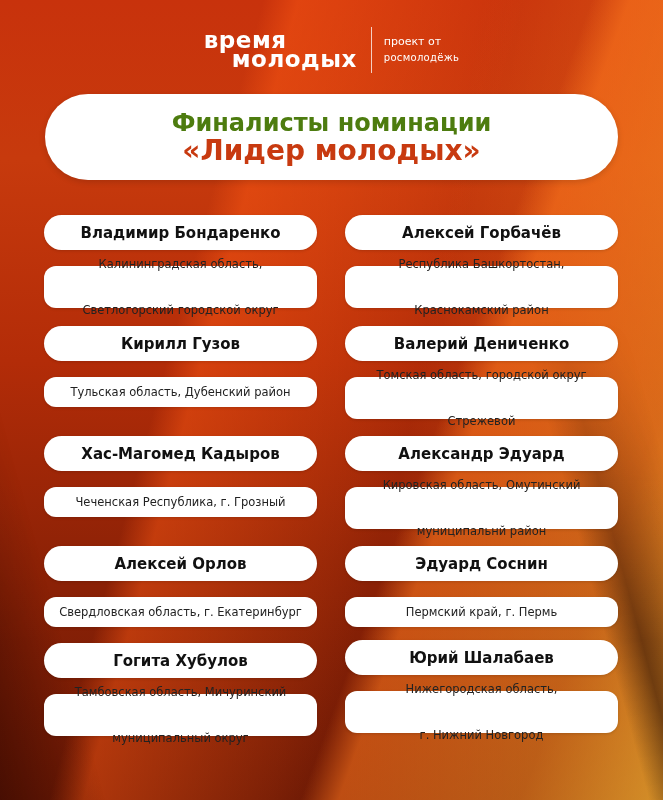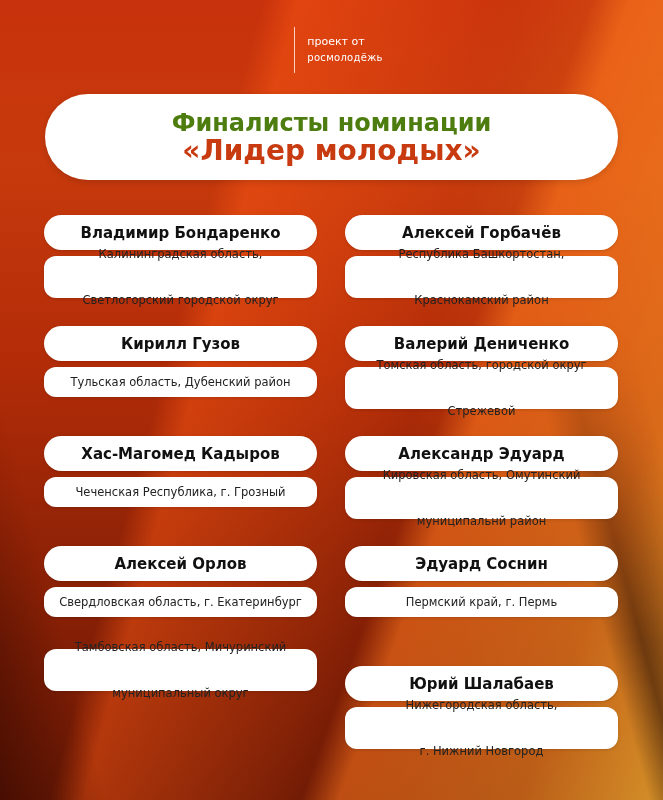--- a/index.html
+++ b/index.html
@@ -45,37 +45,41 @@
   .title-line2 { font-size: 28px; font-weight: bold; color: #c83a10; line-height: 28px; }
 
   .card { position: absolute; width: 273px; }
   .name-pill {
     height: 35px; background: #fff; border-radius: 18px;
     display: flex; align-items: center; justify-content: center;
     font-weight: bold; font-size: 15px; color: #111;
     box-shadow: 0 1px 3px rgba(0,0,0,0.15);
   }
   .loc-box {
-    margin-top: 6px; background: #fff; border-radius: 12px;
+    margin-top: 16px; background: #fff; border-radius: 12px;
     display: flex; flex-direction: column; align-items: center; justify-content: center;
     font-size: 11.5px; color: #222; line-height: 14px; text-align: center;
     box-shadow: 0 1px 3px rgba(0,0,0,0.15);
     gap: 32px;
   }
   .loc-box.one { height: 30px; }
   .loc-box.two { height: 42px; }
 </style>
 </head>
 <body>
 
 <div class="bg-layer bg-stripe1"></div>
 <div class="bg-layer bg-stripe2"></div>
 <div class="bg-layer bg-dark"></div>
 
 <div class="logo">
+  <div class="logo-main">
+    <span class="l1">время</span>
+    <span class="l2">молодых</span>
+  </div>
   <div class="logo-divider"></div>
   <div class="logo-sub">
     <span class="s1">проект от</span>
     <span class="s2">росмолодёжь</span>
   </div>
 </div>
 
 <div class="title-box">
   <div class="title-line1">Финалисты номинации</div>
   <div class="title-line2">«Лидер молодых»</div>
@@ -131,24 +135,25 @@
   </div>
 </div>
 <div class="card" style="left:345px; top:546px;">
   <div class="name-pill">Эдуард Соснин</div>
   <div class="loc-box one">
     <span>Пермский край, г. Пермь</span>
   </div>
 </div>
 
 <div class="card" style="left:44px; top:643px;">
+  <div class="name-pill">Гогита Хубулов</div>
   <div class="loc-box two">
     <span>Тамбовская область, Мичуринский</span>
     <span>муниципальный округ</span>
   </div>
 </div>
-<div class="card" style="left:345px; top:666px;">
+<div class="card" style="left:345px; top:640px;">
   <div class="name-pill">Юрий Шалабаев</div>
   <div class="loc-box two">
     <span>Нижегородская область,</span>
     <span>г. Нижний Новгород</span>
   </div>
 </div>
 
 </body></html>

